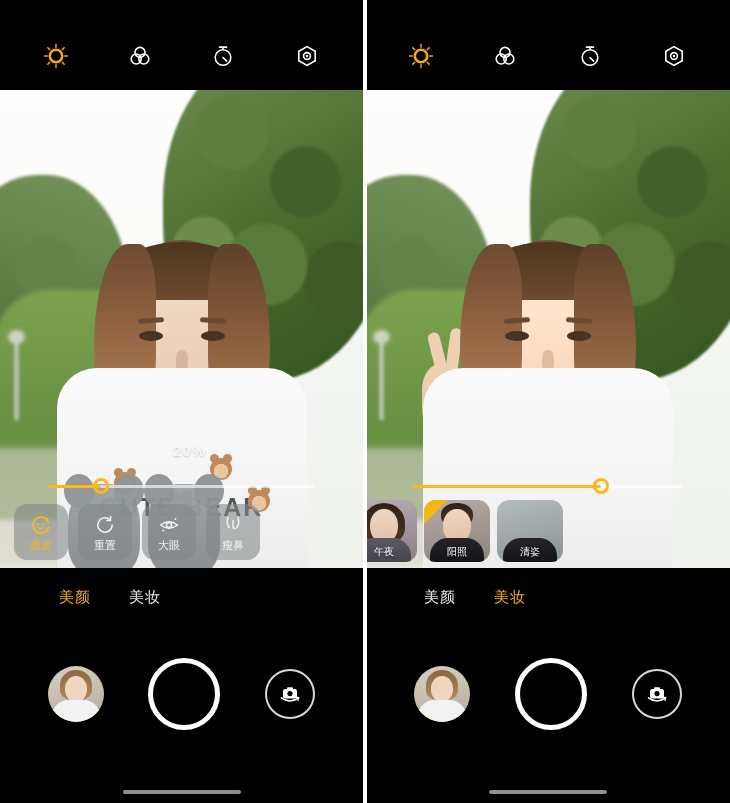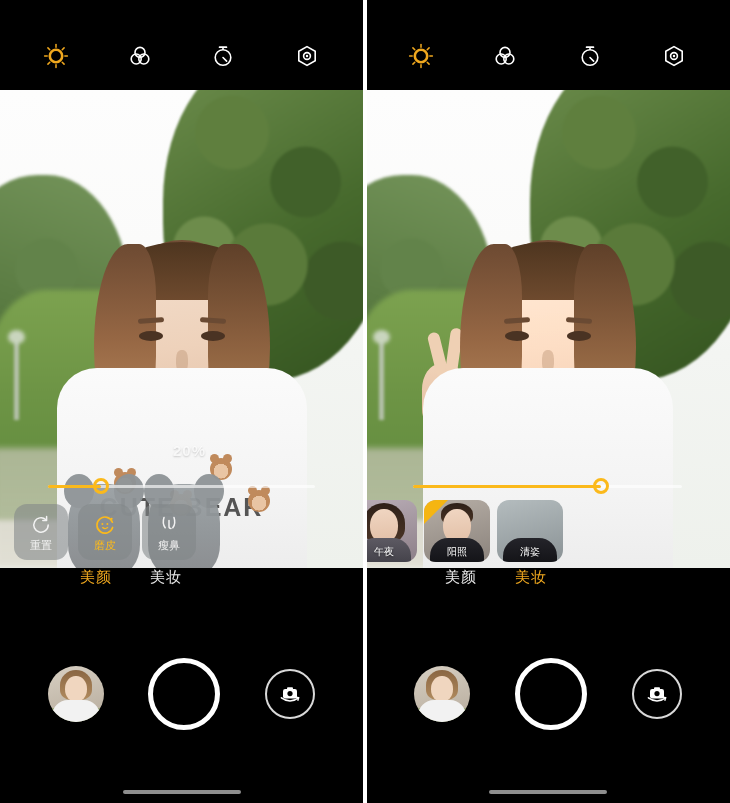--- a/index.html
+++ b/index.html
@@ -290,22 +290,22 @@
   .mini-body {
     position: absolute; left: 50%; transform: translateX(-50%); bottom: 0;
     width: 54px; height: 24px; border-radius: 18px 18px 0 0;
     background: linear-gradient(180deg,#5d5a63 0%,#45434b 100%);
   }
   .mini-body.dk { background: linear-gradient(180deg,#24242a 0%,#141418 100%); }
 
   
   .tabs {
     height: 58px; background: #000;
-    display: flex; align-items: flex-start; gap: 38px;
-    padding-left: 80px;
+    display: flex; align-items: center; gap: 38px;
+    padding-left: 59px;
   }
   .tab { font-size: 15px; color: #e9e9e9; cursor: pointer; letter-spacing: 1px; }
   .tab.active { color: #f0a81e; }
 
   
   .shutterbar {
     height: 136px; background: #000;
     display: flex; align-items: center; justify-content: space-around;
     padding: 0 26px;
   }
@@ -422,44 +422,55 @@
 
       <div class="sliderwrap">
         <div class="track"></div>
         <div class="fill" style="width:20%"></div>
         <div class="knob" style="left:20%"></div>
       </div>
 
       <div class="toolrow">
 
 
-        <div class="tool">
-          <span class="ic">
-            <svg width="22" height="22" viewBox="0 0 22 22">
-              <path d="M18.2 11a7.2 7.2 0 1 1-2.3-5.3" fill="none" stroke="#f2f2f2" stroke-width="1.5" stroke-linecap="round"></path>
-              <path d="M16.6 2.6 L16.6 6.4 L12.8 6.4" fill="none" stroke="#f2f2f2" stroke-width="1.5" stroke-linecap="round" stroke-linejoin="round"></path>
-            </svg>
-          </span>
-          <span class="lb">重置</span>
-        </div>
-
         <div class="tool on">
           <span class="ic">
             <svg width="22" height="22" viewBox="0 0 22 22">
               <path d="M18.4 8.2 A8 8 0 1 0 18.6 13.4" fill="none" stroke="#fbb91b" stroke-width="1.6" stroke-linecap="round"></path>
               <circle cx="8.4" cy="10" r="1" fill="#fbb91b"></circle>
               <circle cx="13.4" cy="10" r="1" fill="#fbb91b"></circle>
               <path d="M8.6 13.6 Q11 15.6 13.6 13.6" fill="none" stroke="#fbb91b" stroke-width="1.3" stroke-linecap="round"></path>
               <circle cx="17.6" cy="4.8" r="1.1" fill="#fbb91b"></circle>
             </svg>
           </span>
           <span class="lb">磨皮</span>
         </div>
 
-
+        <div class="tool">
+          <span class="ic">
+            <svg width="22" height="22" viewBox="0 0 22 22">
+              <path d="M18.2 11a7.2 7.2 0 1 1-2.3-5.3" fill="none" stroke="#f2f2f2" stroke-width="1.5" stroke-linecap="round"></path>
+              <path d="M16.6 2.6 L16.6 6.4 L12.8 6.4" fill="none" stroke="#f2f2f2" stroke-width="1.5" stroke-linecap="round" stroke-linejoin="round"></path>
+            </svg>
+          </span>
+          <span class="lb">重置</span>
+        </div>
+
+
+        <div class="tool">
+          <span class="ic">
+            <svg width="22" height="22" viewBox="0 0 22 22">
+              <path d="M2.6 11 Q11 4.6 19.4 11 Q11 17.4 2.6 11 Z" fill="none" stroke="#f2f2f2" stroke-width="1.5"></path>
+              <circle cx="11" cy="11" r="2.6" fill="none" stroke="#f2f2f2" stroke-width="1.5"></circle>
+              <circle cx="17.4" cy="5" r="1" fill="#f2f2f2"></circle>
+              <circle cx="5.2" cy="16.4" r="1" fill="#f2f2f2"></circle>
+            </svg>
+          </span>
+          <span class="lb">大眼</span>
+        </div>
 
         <div class="tool">
           <span class="ic">
             <svg width="22" height="22" viewBox="0 0 22 22">
               <path d="M6 3.4 Q4 9.4 7.2 13.8" fill="none" stroke="#f2f2f2" stroke-width="1.5" stroke-linecap="round"></path>
               <path d="M16 3.4 Q18 9.4 14.8 13.8" fill="none" stroke="#f2f2f2" stroke-width="1.5" stroke-linecap="round"></path>
               <path d="M11 6.4 L11 12.4 Q11 14.4 13 14.4" fill="none" stroke="#f2f2f2" stroke-width="1.5" stroke-linecap="round"></path>
             </svg>
           </span>
           <span class="lb">瘦鼻</span>

